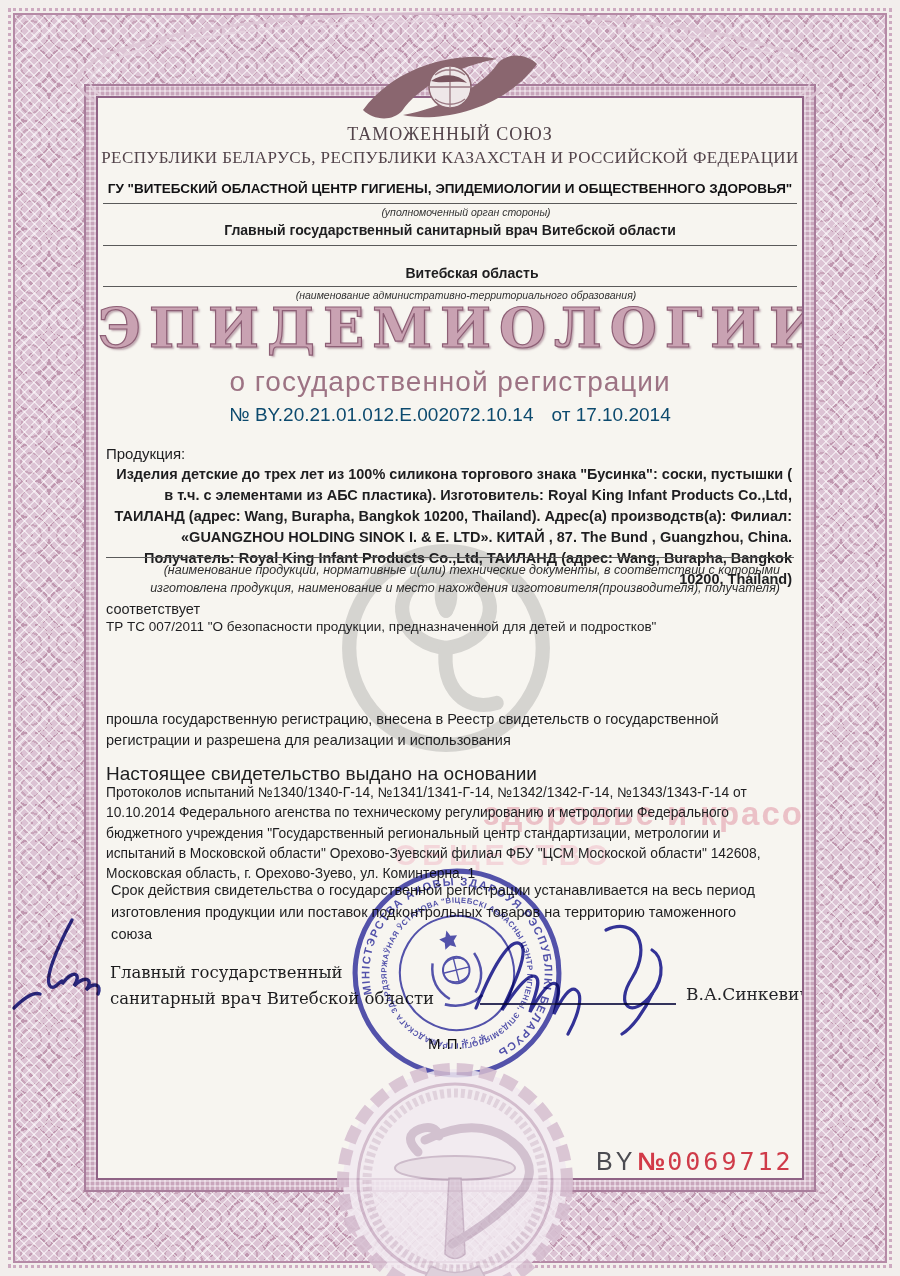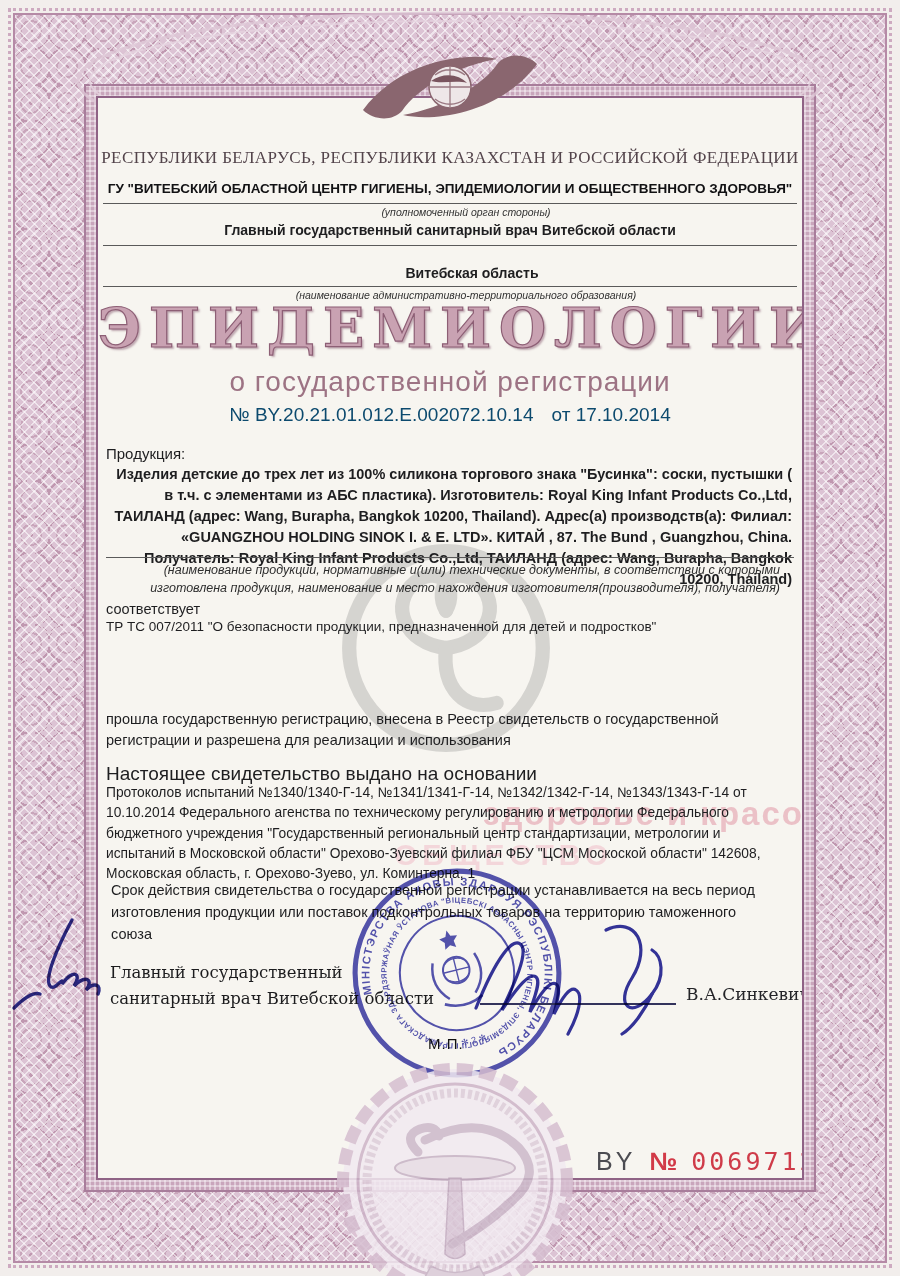--- a/index.html
+++ b/index.html
@@ -59,21 +59,21 @@
   .l-official-title{top:862px;left:12px;width:330px;font-family:"DejaVu Serif",serif;font-size:16.5px;line-height:1.6;color:#1c1c1e;}
   .sig-line{position:absolute;top:905px;left:382px;width:196px;border-top:2px solid #33335c;z-index:4;}
   .l-name{top:886px;left:588px;font-family:"DejaVu Serif",serif;font-size:17px;color:#242428;}
   .l-mp{top:937px;left:330px;font-size:15px;letter-spacing:1px;color:#111;}
   
   .stamp{position:absolute;top:768px;left:252px;width:214px;height:214px;z-index:3;opacity:.88;
          mix-blend-mode:multiply;transform:rotate(-14deg);}
   .signature{position:absolute;top:818px;left:358px;z-index:5;mix-blend-mode:multiply;}
   .scribble{position:absolute;top:912px;left:0;z-index:6;mix-blend-mode:multiply;}
   
-  .serial{top:1049px;left:498px;display:flex;align-items:flex-end;gap:14px;}
+  .serial{top:1049px;left:498px;display:flex;align-items:flex-end;gap:2px;}
   .serial .country{font-size:25px;letter-spacing:3px;color:#4c4c52;}
   .serial .numero{font-size:25px;font-weight:bold;color:#d23a48;}
   .serial .digits{font-family:"DejaVu Sans Mono",monospace;font-size:25px;letter-spacing:3px;color:#cf3b49;}
   
   .emblem{position:absolute;left:345px;top:48px;z-index:4;}
   .medallion{position:absolute;left:330px;top:1056px;z-index:5;}
 </style>
 </head>
 <body>
 
@@ -99,20 +99,21 @@
 
     <svg class="wm wm-logo" width="220" height="220" viewBox="0 0 200 200">
       <circle cx="100" cy="100" r="88" fill="none" stroke="#777" stroke-width="13"></circle>
       <path d="M100 100 C 62 96, 48 60, 72 40 C 94 24, 112 44, 100 66" fill="none" stroke="#777" stroke-width="13" stroke-linecap="round"></path>
       <path d="M100 100 C 138 96, 152 60, 128 40 C 106 24, 88 44, 100 66" fill="none" stroke="#777" stroke-width="13" stroke-linecap="round"></path>
       <path d="M100 100 C 96 138, 118 158, 146 150" fill="none" stroke="#777" stroke-width="13" stroke-linecap="round"></path>
     </svg>
     <div class="wm wm-tagline">здоровье и красота</div>
     <div class="wm wm-ghost">ОБЩЕСТВО</div>
 
+    <div class="c-line l-union">ТАМОЖЕННЫЙ СОЮЗ</div>
     <div class="c-line l-republics">РЕСПУБЛИКИ БЕЛАРУСЬ, РЕСПУБЛИКИ КАЗАХСТАН И РОССИЙСКОЙ ФЕДЕРАЦИИ</div>
     <div class="c-line l-authority">ГУ "ВИТЕБСКИЙ ОБЛАСТНОЙ ЦЕНТР ГИГИЕНЫ, ЭПИДЕМИОЛОГИИ И ОБЩЕСТВЕННОГО ЗДОРОВЬЯ"</div>
     <div class="rule r1"></div>
     <div class="cap cap1">(уполномоченный орган стороны)</div>
     <div class="c-line l-official">Главный государственный санитарный врач Витебской области</div>
     <div class="rule r2"></div>
     <div class="c-line l-territory">Витебская область</div>
     <div class="rule r3"></div>
     <div class="cap cap3">(наименование административно-территориального образования)</div>
 

